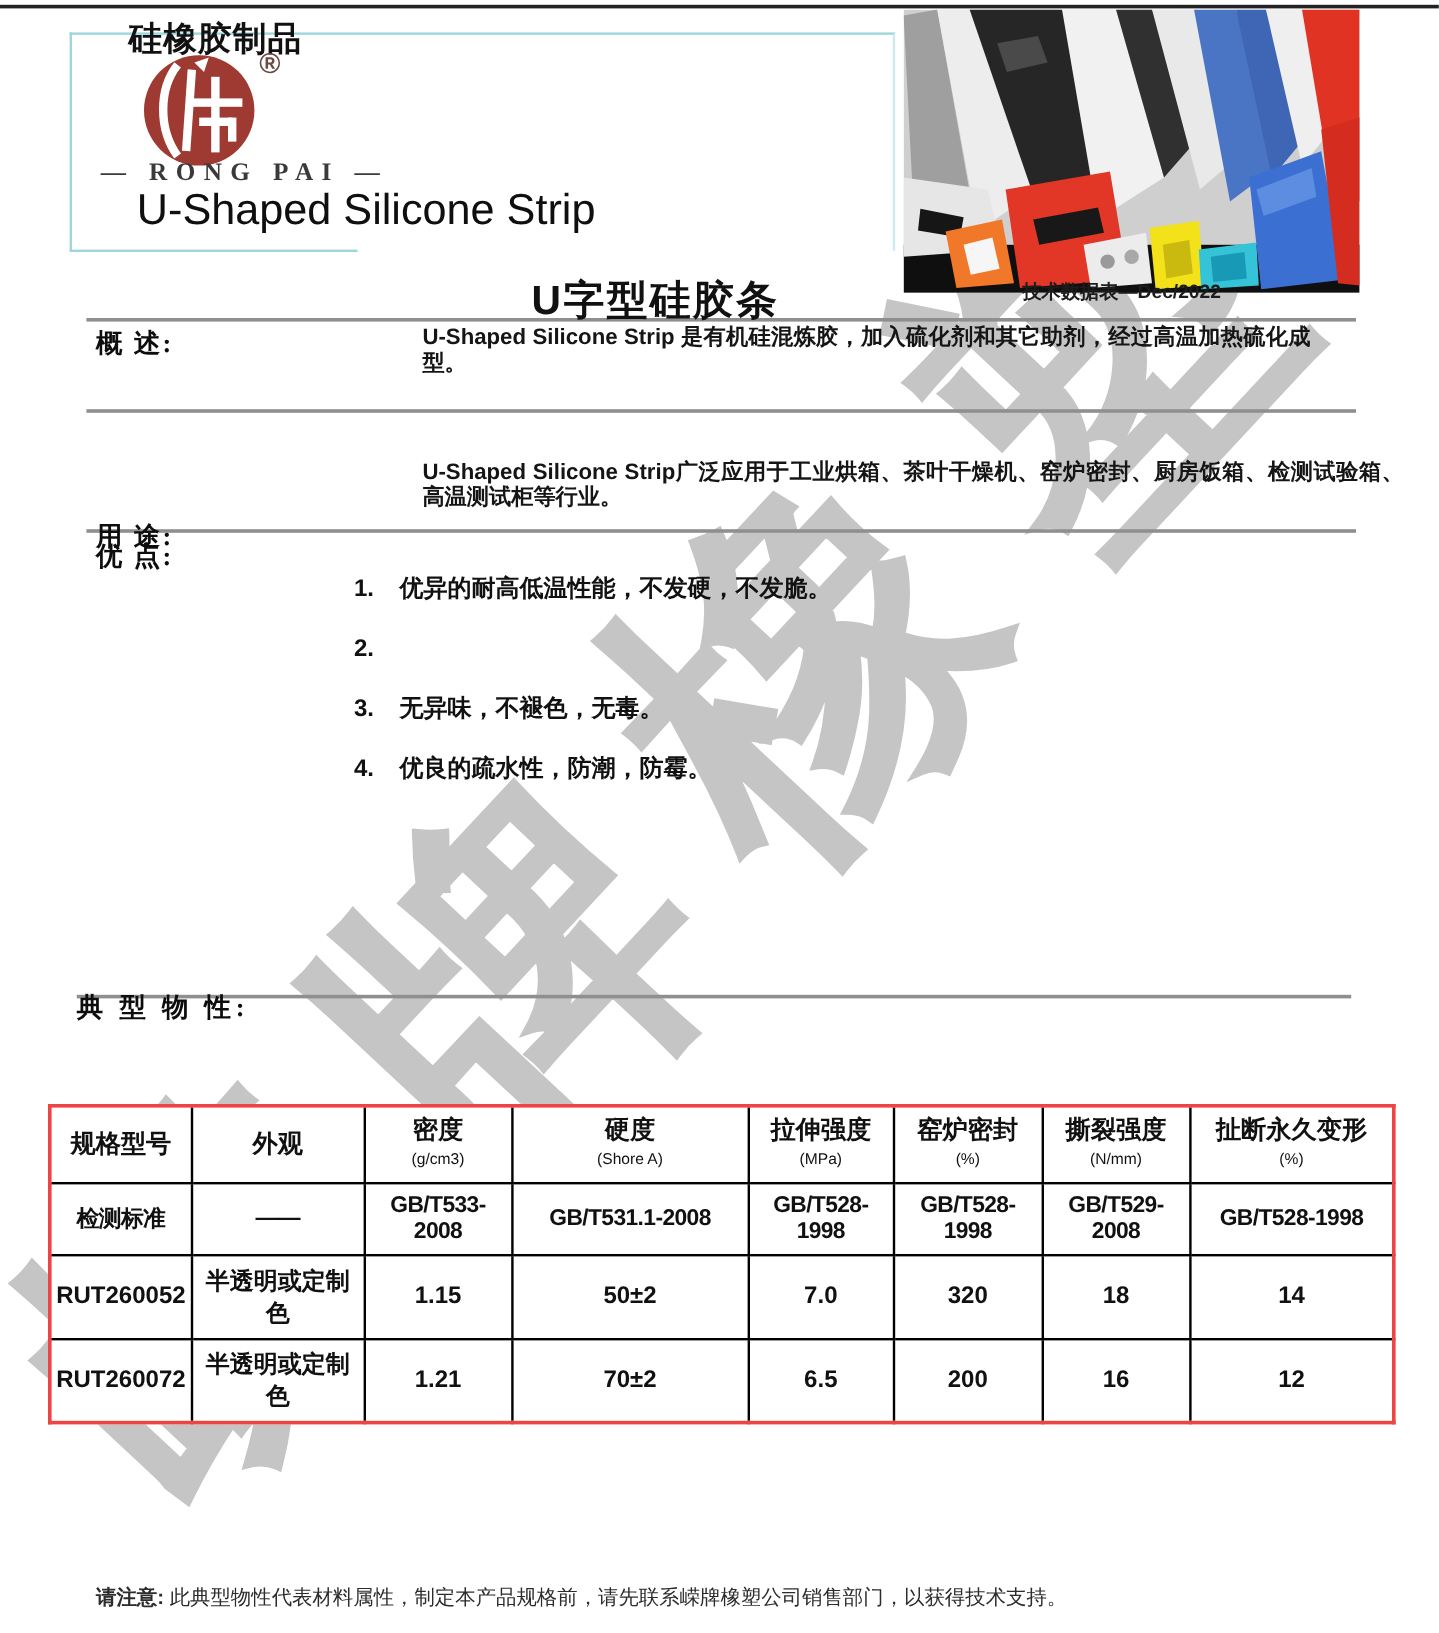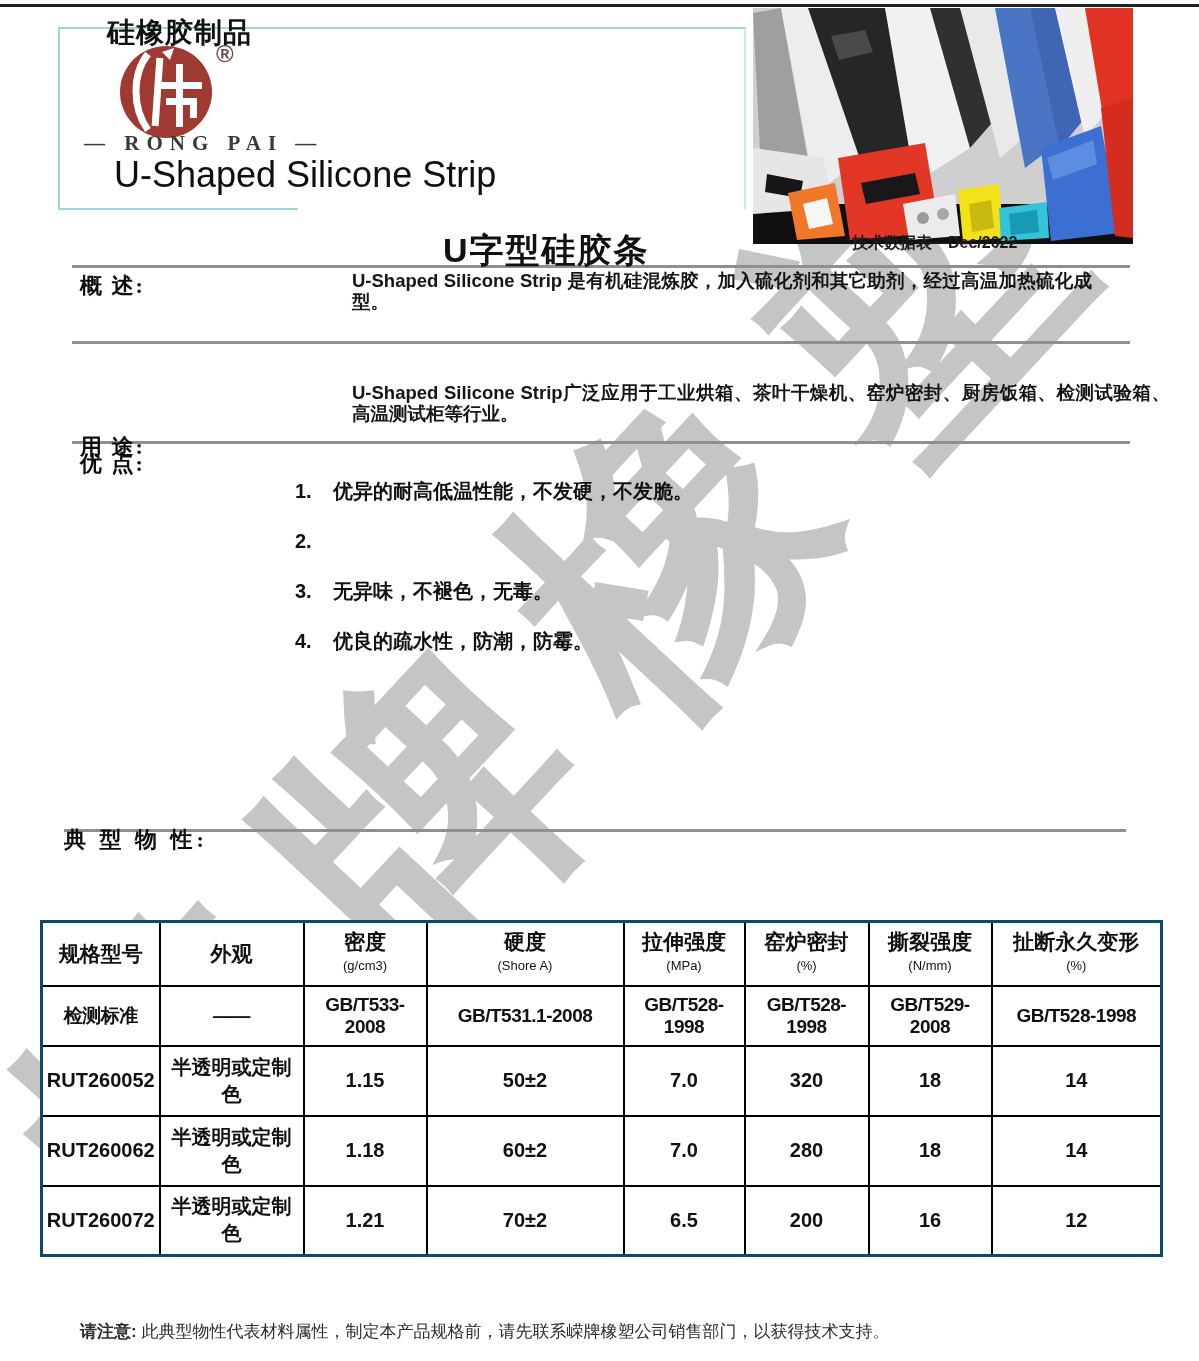--- a/index.html
+++ b/index.html
@@ -60,21 +60,21 @@
   .usage-text    { left:320px; top:382px; width:818px; }
 
   .adv-list { left:295px; top:480px; z-index:2; width:600px; }
   .adv-item { display:flex; margin-bottom:28px; font-size:20px; font-weight:bold; color:#111; line-height:22px; }
   .adv-num { width:38px; flex:0 0 38px; }
 
   
   table.props {
     position:absolute; left:40px; top:920px; width:1120px; z-index:2;
     border-collapse:collapse; table-layout:fixed; background:#ffffff;
-    border:3px solid #0c4a6e;
+    border:3px solid #ef4444;
   }
   table.props td {
     border:2px solid #000; text-align:center; vertical-align:middle;
     font-weight:bold; color:#111; padding:0 2px; overflow:hidden;
   }
   tr.thead td { height:64px; font-size:21px; line-height:24px; }
   tr.thead .unit { font-size:13px; font-weight:normal; }
   tr.standards td { height:60px; font-size:19px; letter-spacing:-0.5px; }
   tr.datarow td { height:70px; font-size:20px; }
 
@@ -238,30 +238,20 @@
     <td>RUT260052</td>
     <td>半透明或定制色</td>
     <td>1.15</td>
     <td>50±2</td>
     <td>7.0</td>
     <td>320</td>
     <td>18</td>
     <td>14</td>
   </tr>
   <tr class="datarow">
-    <td>RUT260062</td>
-    <td>半透明或定制色</td>
-    <td>1.18</td>
-    <td>60±2</td>
-    <td>7.0</td>
-    <td>280</td>
-    <td>18</td>
-    <td>14</td>
-  </tr>
-  <tr class="datarow">
     <td>RUT260072</td>
     <td>半透明或定制色</td>
     <td>1.21</td>
     <td>70±2</td>
     <td>6.5</td>
     <td>200</td>
     <td>16</td>
     <td>12</td>
   </tr>
 </tbody>

